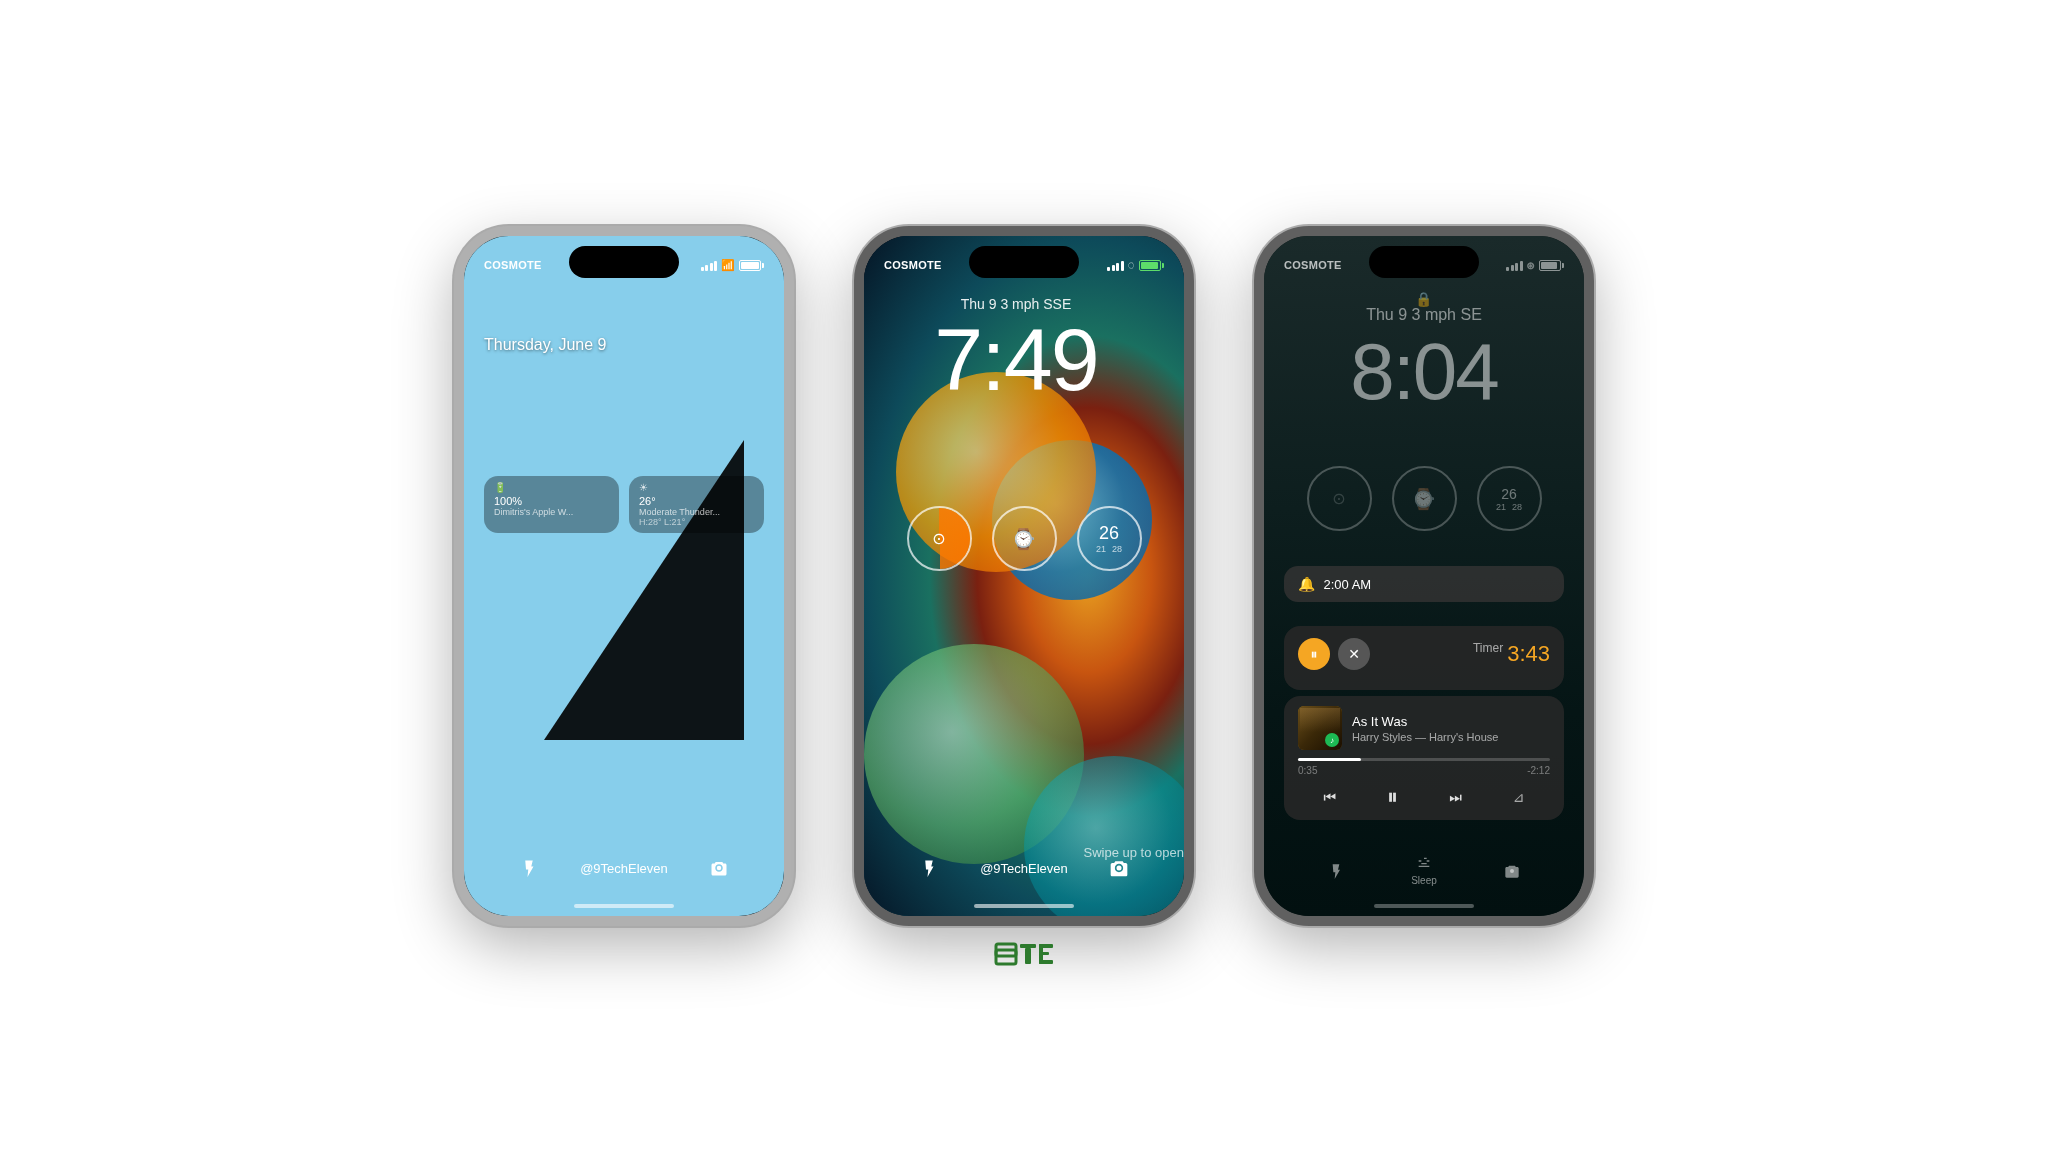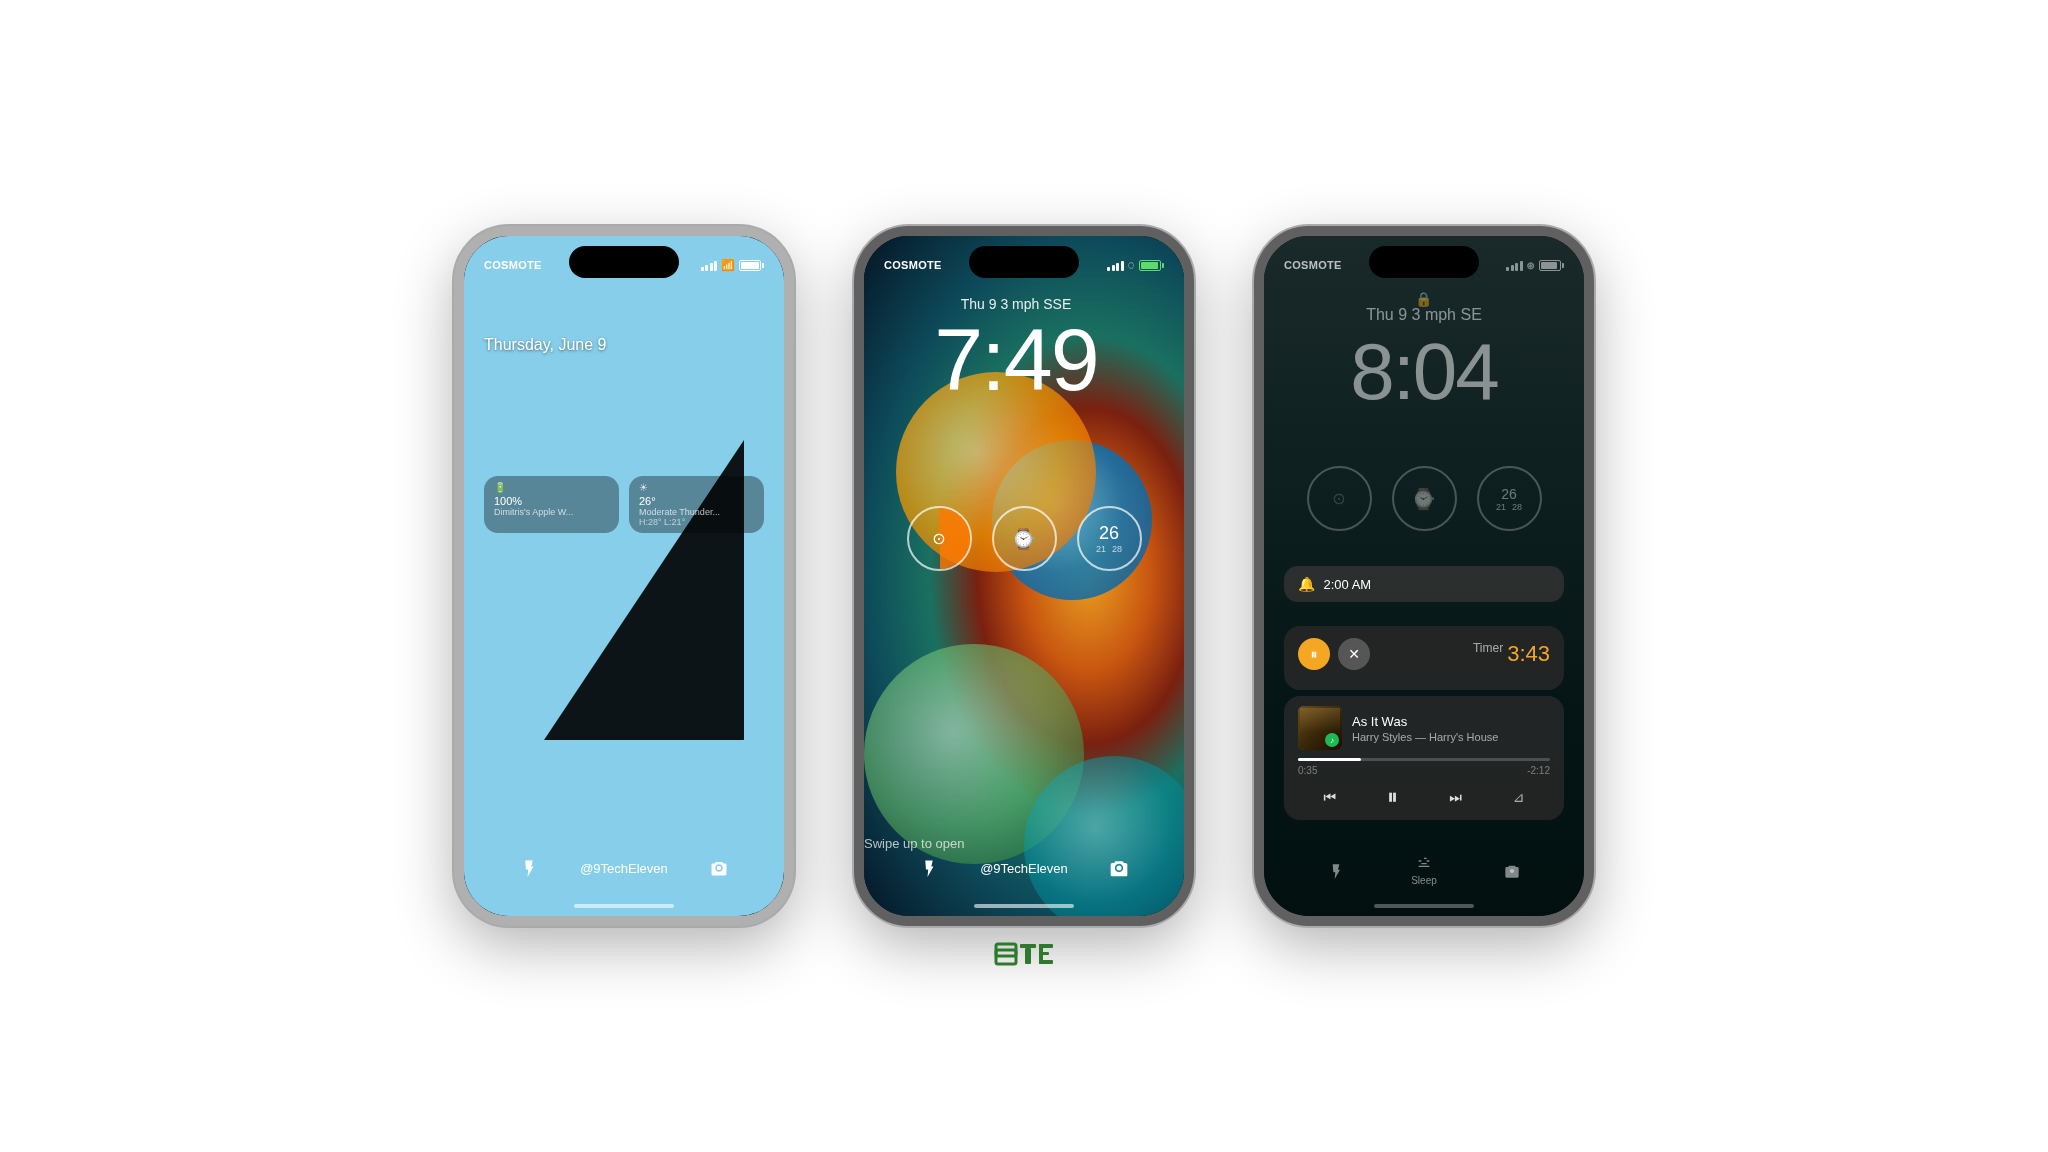--- a/index.html
+++ b/index.html
@@ -257,23 +257,23 @@
       text-align: center;
       position: relative;
     }
     .circle-widget-inner {
       font-size: 18px;
       font-weight: 500;
     }
 
     .swipe-hint {
       position: absolute;
-      bottom: 65px;
+      bottom: 56px;
       left: 0; right: 0;
-      text-align: left;
+      text-align: right;
       color: rgba(255,255,255,0.7);
       font-size: 13px;
     }
 
     
     .phone-3-screen {
       position: absolute;
       top: 0; left: 0; right: 0; bottom: 0;
       background: linear-gradient(180deg, #1a2a2a 0%, #0d1e1e 40%, #051515 70%, #021010 100%);
     }

